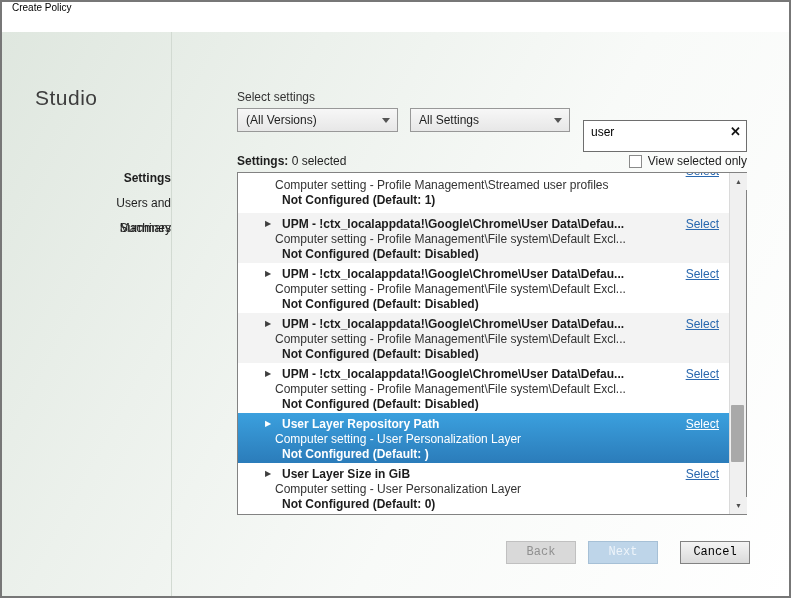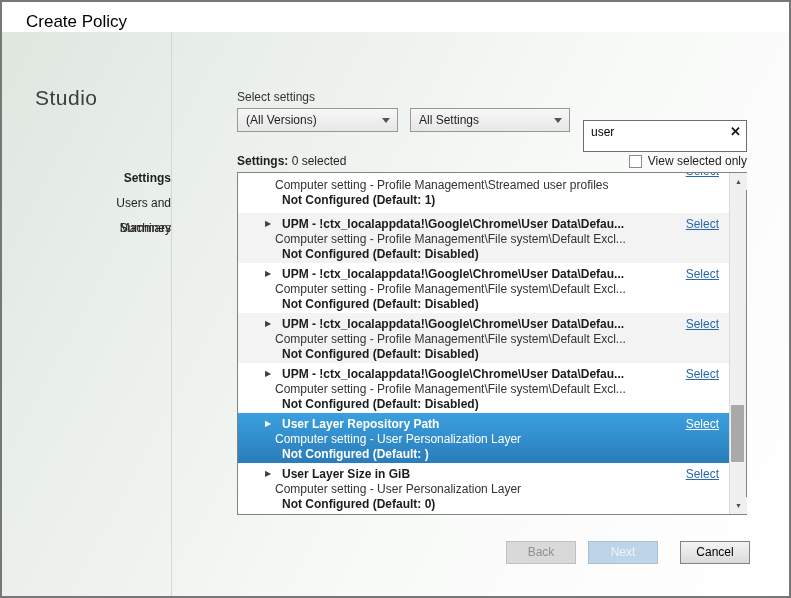--- a/index.html
+++ b/index.html
@@ -1,21 +1,21 @@
 <!DOCTYPE html>
 <html><head>
 <meta charset="utf-8">
 <style>
   * { margin:0; padding:0; box-sizing:border-box; }
   html,body { background:#ffffff; }
   body { font-family:"Liberation Sans", sans-serif; }
 
   .window { position:relative; width:791px; height:598px; border:2px solid #777777; background:#ffffff; overflow:hidden; }
 
-  .titlebar { height:30px; background:#ffffff; display:flex; align-items:flex-end; padding-left:24px; font-size:17px; color:#000; }
+  .titlebar { height:30px; background:#ffffff; display:flex; align-items:flex-start; padding-left:10px; font-size:10px; color:#000; }
 
   .content { position:absolute; top:30px; left:0; right:0; bottom:0;
     background:linear-gradient(118deg,#dfe7df 0%, #ecf1ec 30%, #f8faf8 60%, #ffffff 100%); }
 
   
   .sidebar { position:absolute; left:0; top:0; width:170px; height:100%; border-right:1px solid #d2dad2;text-align:right; }
   .brand { position:absolute; left:33px; top:54px; font-size:21px; color:#3d3d3d; letter-spacing:0.5px; }
   .nav { position:absolute; top:134px; left:0; right:0; }
   .nav-item { height:25px; line-height:25px; padding-left:68px; font-size:12px; color:#1e1e1e; cursor:default; }
   .nav-item.active { font-weight:bold; }
@@ -62,21 +62,21 @@
   .row.selected .arrow, .row.selected .select-link { color:#ffffff; }
 
   
   .scrollbar { position:absolute; right:0; top:0; bottom:0; width:17px; background:#f0f0f0; border-left:1px solid #dadada; }
   .sb-btn { position:absolute; left:0; width:17px; height:17px; font-size:7px; color:#4f4f4f; text-align:center; line-height:17px; cursor:pointer; background:#f0f0f0; }
   .sb-up { top:0; }
   .sb-down { bottom:0; }
   .sb-thumb { position:absolute; left:1px; right:2px; top:232px; height:57px; background:#a9a9a9; border-radius:1px; cursor:pointer; }
 
   
-  .btn { position:absolute; top:509px; width:70px; height:23px; font-family:Liberation Sans, sans-serif; font-size:12px; border:1px solid; text-align:center; line-height:21px; }
+  .btn { position:absolute; top:509px; width:70px; height:23px; font-family:Liberation Mono, monospace; font-size:12px; border:1px solid; text-align:center; line-height:21px; }
   .btn-back { left:297px; background:#d9d9d9; border-color:#c0c0c0; color:#909090; cursor:default; }
   .btn-next { left:379px; background:#bed5e9; border-color:#a6c0d6; color:#eef4fa; cursor:default; }
   .btn-cancel { left:471px; background:linear-gradient(#f4f4f4,#dadada); border-color:#828282; color:#000; cursor:pointer; }
 </style>
 </head>
 <body>
 
 <div class="window">
   <div class="titlebar">
     <span>Create Policy</span>

